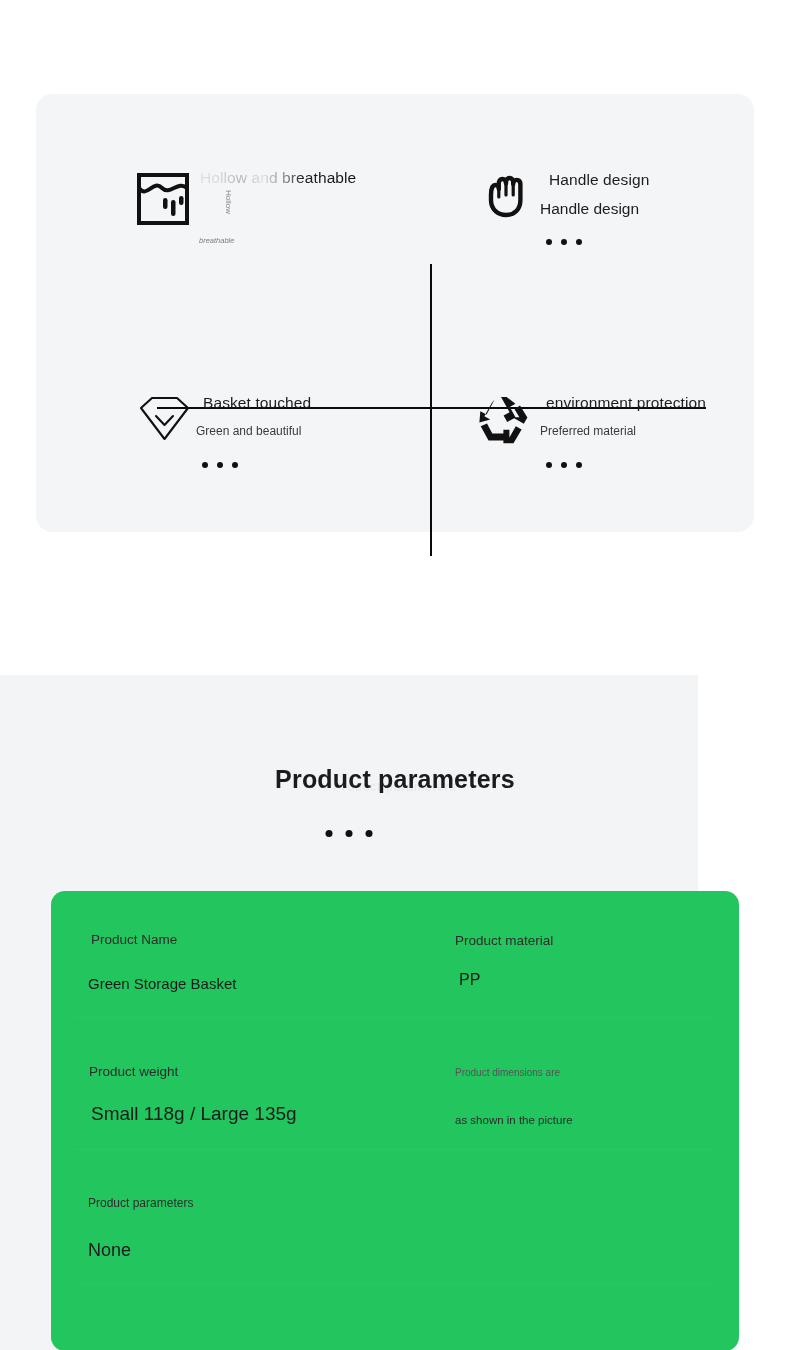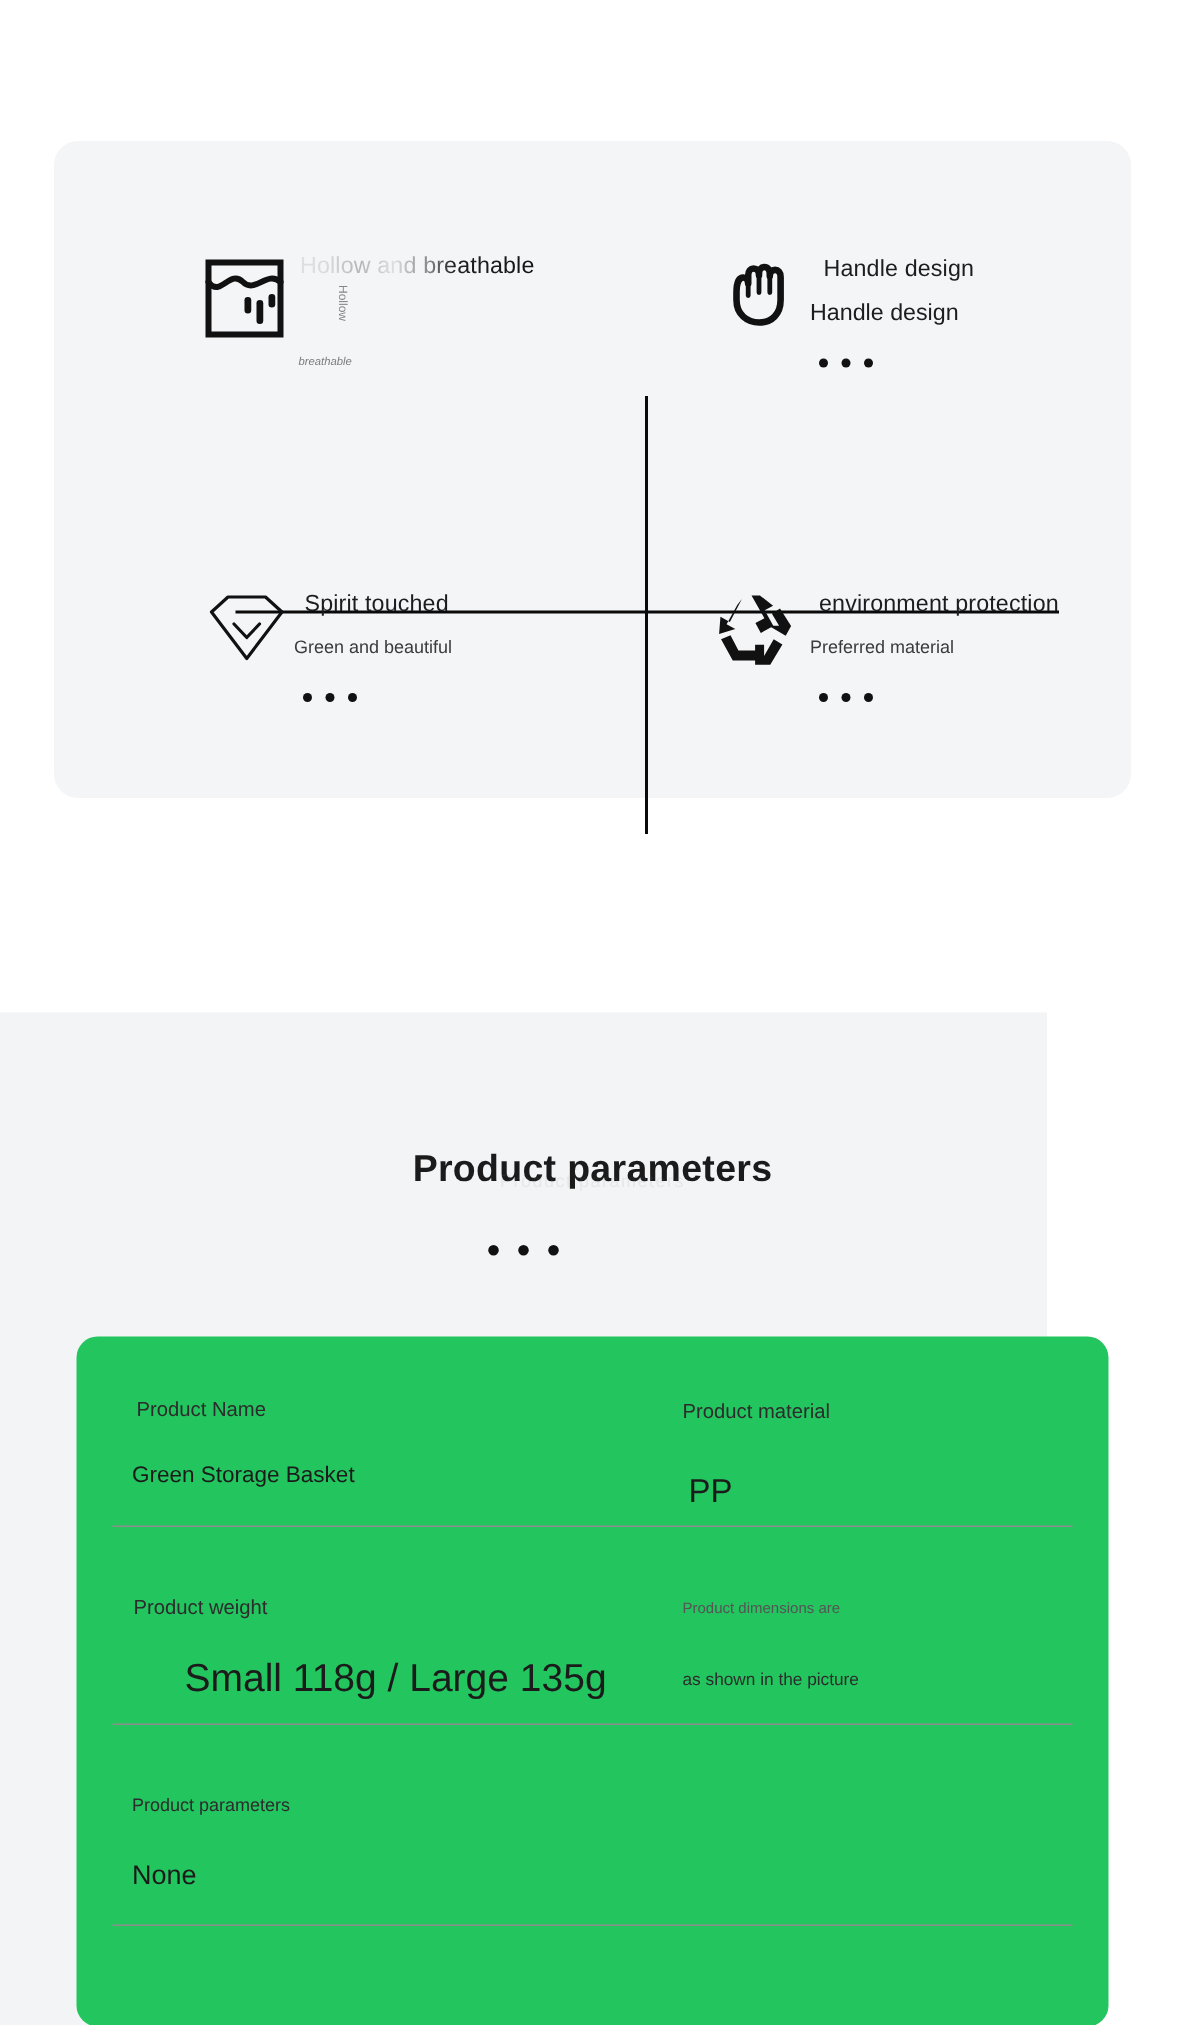--- a/index.html
+++ b/index.html
@@ -192,22 +192,22 @@
     font-size: 13.5px;
     color: #2c2c2c;
     white-space: nowrap;
   }
   .pvalue {
     position: absolute;
     font-size: 15px;
     color: #1b1b1b;
     white-space: nowrap;
   }
-  .pvalue.lg { font-size: 22px; margin-top: 10px; }
-  .pvalue.xl { font-size: 26px; margin-left: 32px; }
+  .pvalue.lg { font-size: 16px; }
+  .pvalue.xl { font-size: 19px; }
   .plabel.sm { font-size: 10px; color: #555; }
   .pvalue.sm { font-size: 11.5px; color: #2c2c2c; }
   .prow-line {
     position: absolute;
     left: 24px;
     width: 640px;
     height: 1px;
     background: #8d8d8d;
   }
 </style>
@@ -256,21 +256,21 @@
     </span>
   </div>
 
   <div class="quad">
     <span class="icon-box" style="left:137px; top:394px;">
       <svg width="55" height="50" viewBox="0 0 55 50">
         <path d="M4 14 L15 4 H40 L51 14 L27.5 45 Z" fill="none" stroke="#111" stroke-width="2.1" stroke-linejoin="round"></path>
         <path d="M19 22 L27.5 31 L36 22" fill="none" stroke="#111" stroke-width="2.1" stroke-linejoin="round" stroke-linecap="round"></path>
       </svg>
     </span>
-    <span class="feat-title" style="left:203px; top:394px;">Spirit touched</span>
+    <span class="feat-title" style="left:203px; top:394px;">Basket touched</span>
     <span class="feat-sub" style="left:196px; top:424px;">Green and beautiful</span>
     <span class="dots" style="left:202px; top:462px;">
       <span></span>
       <span></span>
       <span></span>
     </span>
   </div>
 
   <div class="quad">
     <span class="icon-box" style="left:474px; top:394px;">

